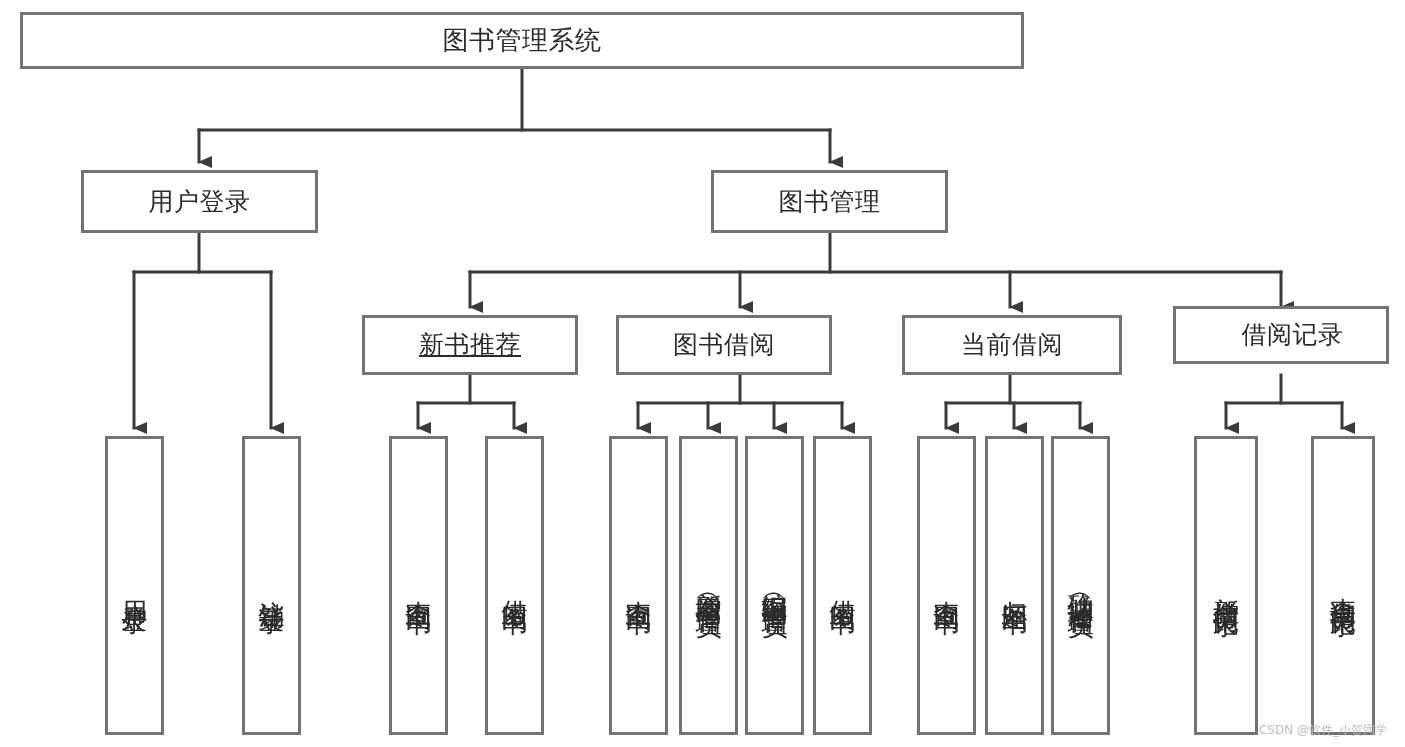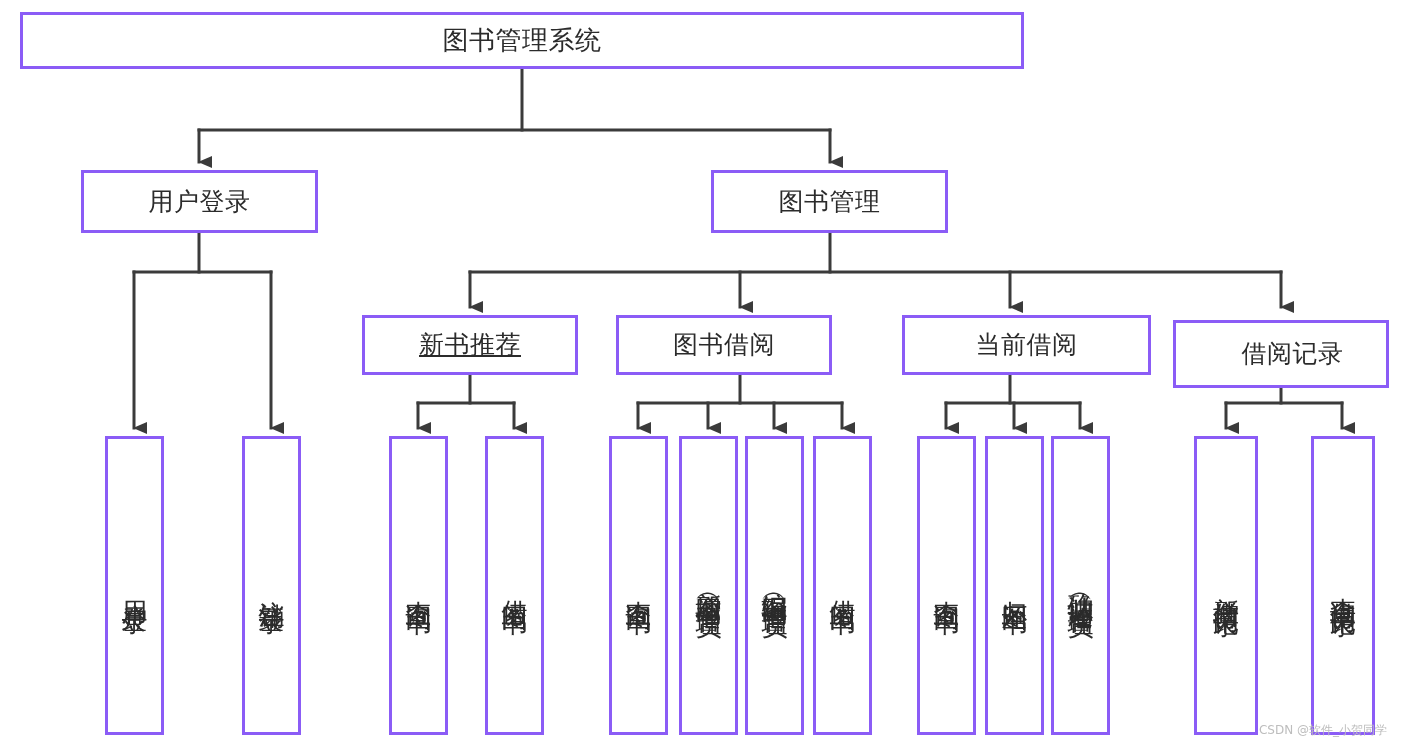--- a/index.html
+++ b/index.html
@@ -22,21 +22,21 @@
     left: 0;
     top: 0;
     width: 1405px;
     height: 747px;
     pointer-events: none;
   }
   .node {
     position: absolute;
     box-sizing: border-box;
     background: #ffffff;
-    border: 3px solid #8b5cf6;
+    border: 3px solid #737373;
     display: flex;
     align-items: center;
     justify-content: center;
     color: #2b2b2b;
     z-index: 2;
   }
   .node .label {
     display: block;
     text-align: center;
     letter-spacing: 0.5px;
@@ -141,24 +141,24 @@
   <div class="node h" style="left:711px; top:170px; width:237px; height:63px;">
     <span class="label">图书管理</span>
   </div>
 
   <div class="node h" style="left:362px; top:315px; width:216px; height:60px;text-decoration:underline;">
     <span class="label">新书推荐</span>
   </div>
   <div class="node h" style="left:616px; top:315px; width:216px; height:60px;">
     <span class="label">图书借阅</span>
   </div>
-  <div class="node h" style="left:902px; top:315px; width:249px; height:60px;justify-content:center;">
+  <div class="node h" style="left:902px; top:315px; width:220px; height:60px;justify-content:center;">
     <span class="label">当前借阅</span>
   </div>
-  <div class="node h" style="left:1173px; top:320px; width:216px; height:68px;padding-left:23px;">
+  <div class="node h" style="left:1173px; top:306px; width:216px; height:58px;padding-left:23px;">
     <span class="label">借阅记录</span>
   </div>
 
   <div class="node v" style="left:105px; top:436px; width:59px; height:299px;">
     <span class="label">用户登录</span>
   </div>
   <div class="node v" style="left:242px; top:436px; width:59px; height:299px;">
     <span class="label">注销登录</span>
   </div>
 

